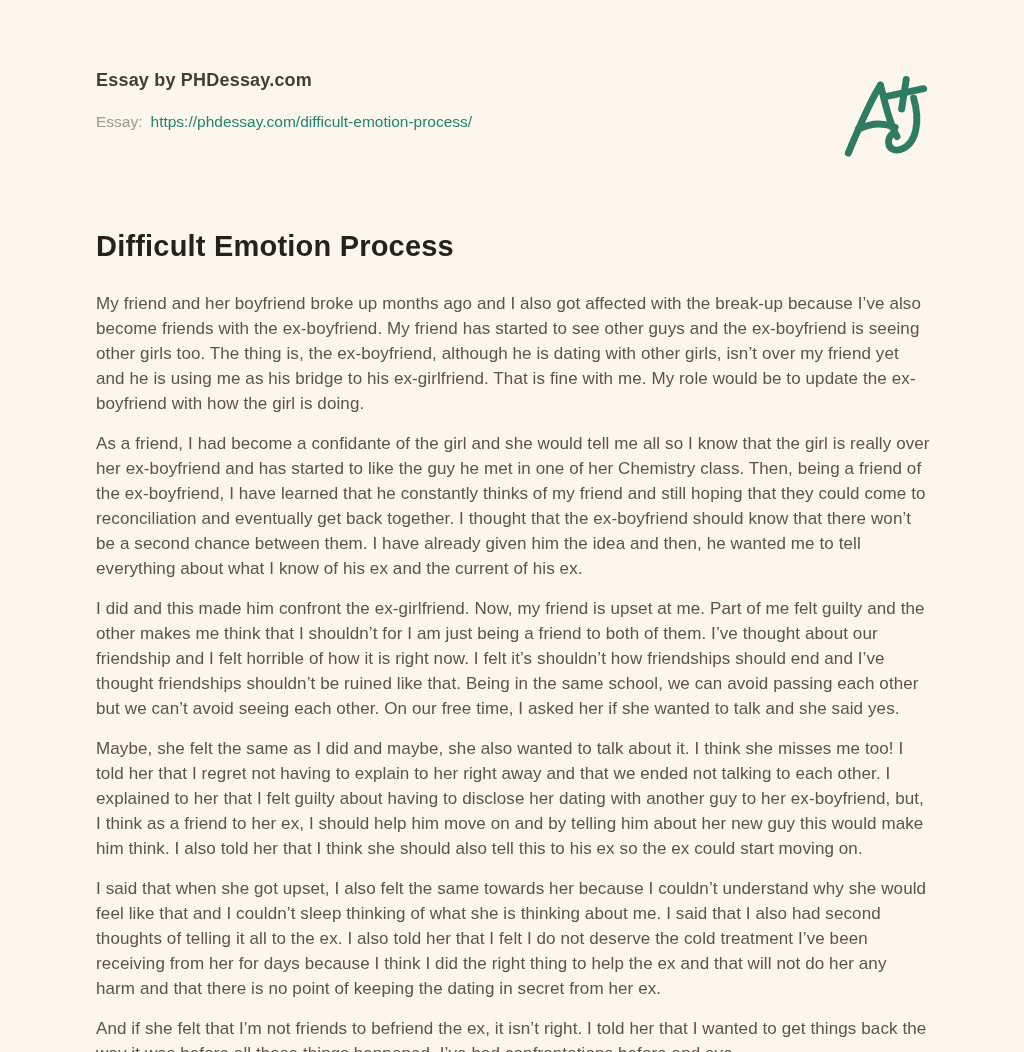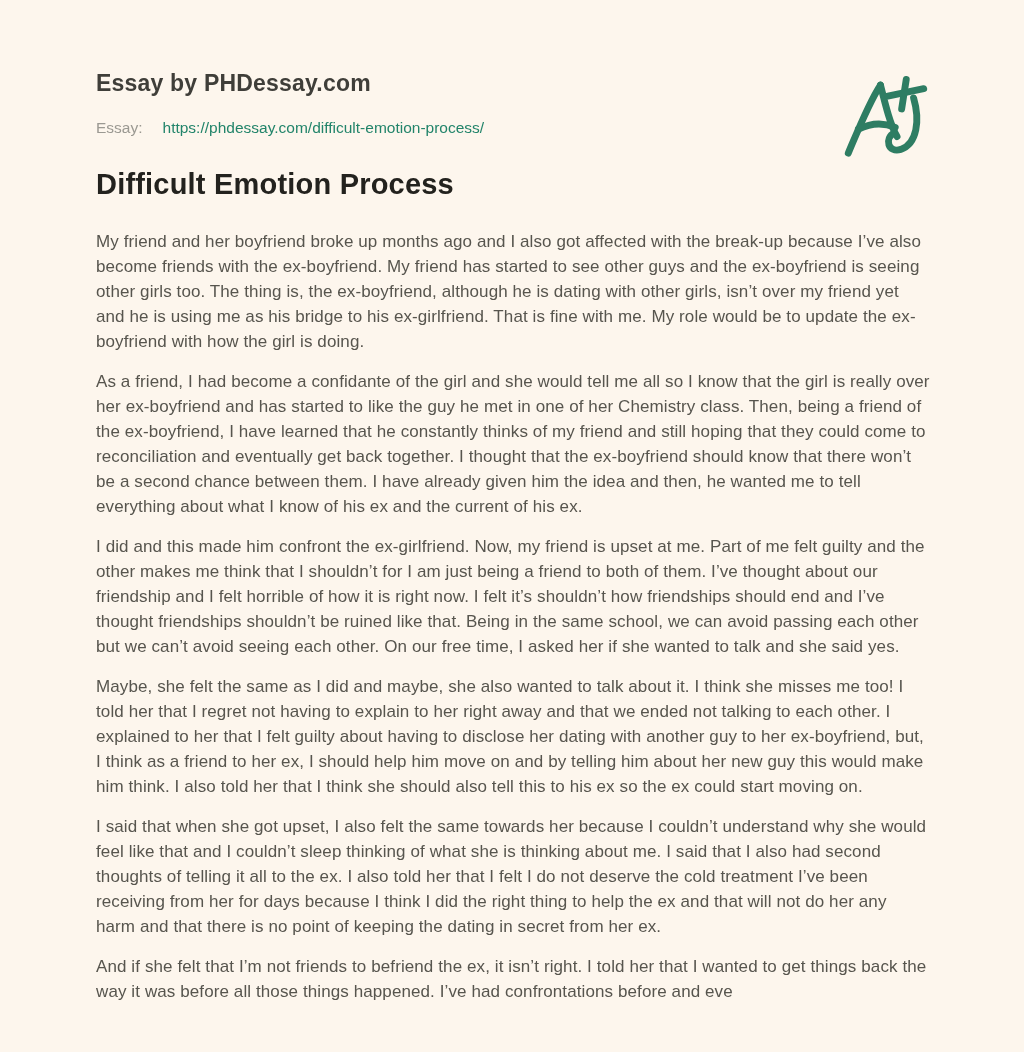--- a/index.html
+++ b/index.html
@@ -16,42 +16,43 @@
     height: 1052px;
     padding: 70px 96px 0 96px;
     position: relative;
   }
   .page-header {
     display: flex;
     justify-content: space-between;
     align-items: flex-start;
   }
   .header-text h1 {
-    font-size: 23px;
+    font-size: 18px;
     font-weight: 700;
     color: #3f3e39;
     letter-spacing: 0.2px;
   }
   .source-line {
     margin-top: 22px;
     font-size: 15.5px;
     color: #9b9992;
   }
   .source-line a {
     color: #22846a;
     text-decoration: none;
-    margin-left: 20px;
+    margin-left: 8px;
   }
   .logo {
     width: 92px;
     height: 96px;
     margin-top: 2px;
     margin-right: -4px;
   }
   .article-title {
+    margin-top: 62px;
     font-size: 29px;
     font-weight: 700;
     color: #23221e;
     letter-spacing: 0.2px;
   }
   .article-body {
     margin-top: 28px;
     width: 834px;
   }
   .article-body p {

